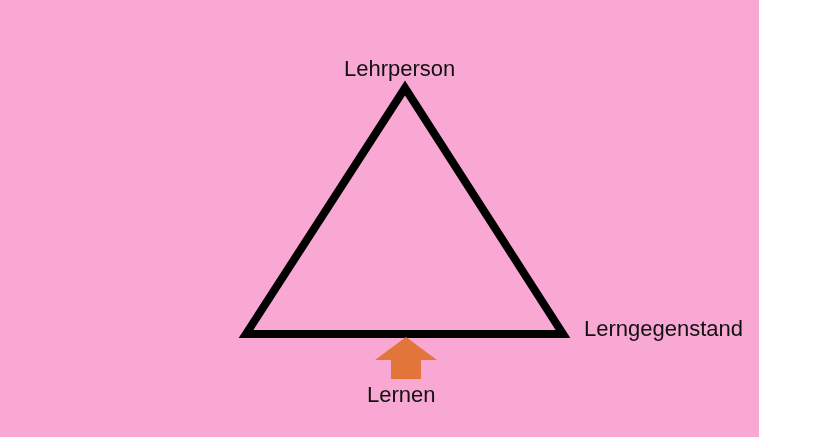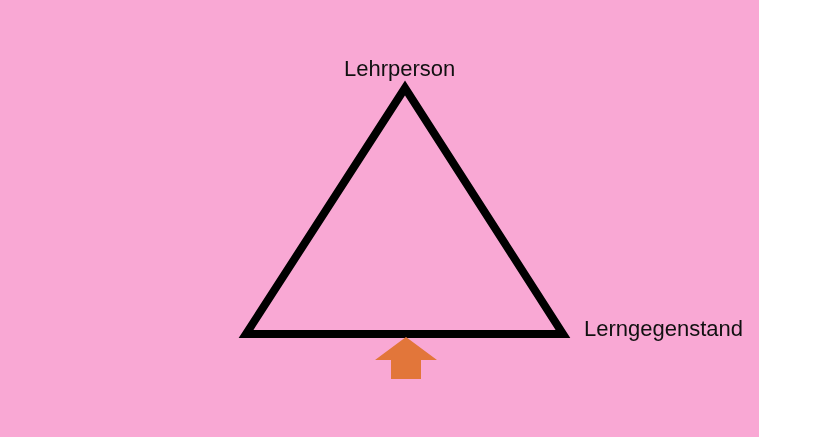--- a/index.html
+++ b/index.html
@@ -60,14 +60,15 @@
   <svg id="diagram-svg" viewBox="0 0 827 437">
     <polygon points="405,88 563,334 246,334" fill="none" stroke="#000000" stroke-width="8" stroke-linejoin="miter" stroke-miterlimit="10"></polygon>
     <polygon points="406,337 437,360 421,360 421,379 391,379 391,360 375,360" fill="#e2763a"></polygon>
   </svg>
 
   <div class="vertex-label" id="label-lehrperson">Lehrperson</div>
 
 
   <div class="vertex-label" id="label-lerngegenstand">Lerngegenstand</div>
 
+  <div class="vertex-label" id="label-lernen">Lernen</div>
 
 </div>
 
 </body></html>

